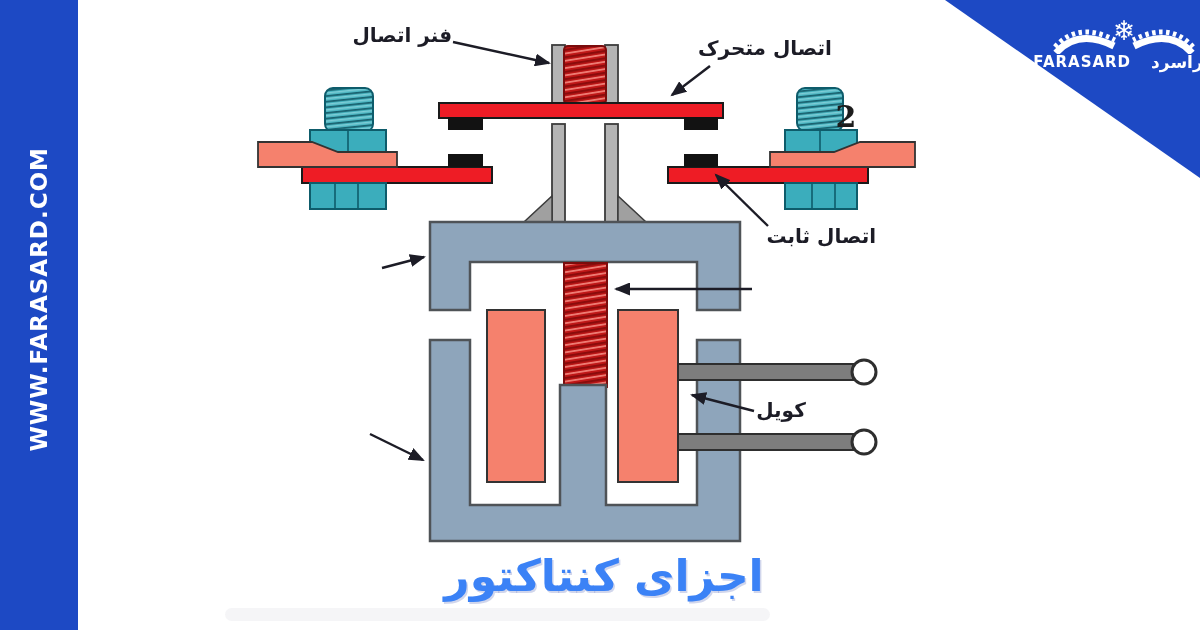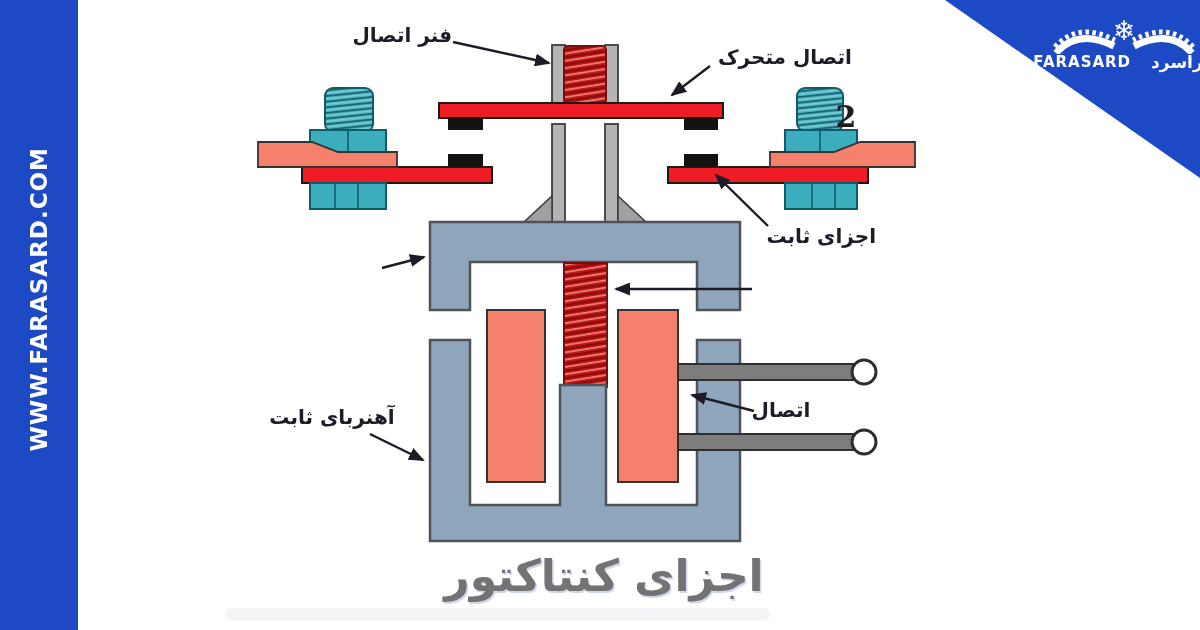--- a/index.html
+++ b/index.html
@@ -33,21 +33,21 @@
   .gusset{fill:#a0a0a0;stroke:#3c3c3c;stroke-width:1.5;}
   .springc{stroke:#7a0c0c;stroke-width:2;}
   .rod{fill:var(--rod-gray,#7d7d7d);stroke:#2e2e2e;stroke-width:2;}
   .term{fill:#ffffff;stroke:#2e2e2e;stroke-width:3;}
   .leader{stroke:var(--label-dark,#1c1c26);stroke-width:2.4;}
   .boltnum{fill:#1c1c1c;font-size:30px;font-weight:bold;font-family:"DejaVu Serif",serif;}
   
   .lbl{position:absolute;direction:rtl;white-space:nowrap;text-align:center;
        color:var(--label-dark,#1c1c26);font-size:20px;font-weight:bold;}
   .title{position:absolute;left:304px;top:550px;width:600px;text-align:center;direction:rtl;
-         color:#737373;font-size:44px;font-weight:bold;text-shadow:1.5px 1.5px 0 rgba(45,70,170,.22);}
+         color:#3b82f6;font-size:44px;font-weight:bold;text-shadow:1.5px 1.5px 0 rgba(45,70,170,.22);}
   .smudge{position:absolute;left:225px;top:608px;width:545px;height:13px;background:#ededf0;
           border-radius:7px;opacity:.55;}
 </style>
 </head>
 <body>
 
 <div class="canvas">
 
   <div class="sidebar">
     <div class="sidebar-text">WWW.FARASARD.COM</div>
@@ -140,21 +140,20 @@
       <line class="leader" x1="710" y1="66" x2="672" y2="95" marker-end="url(#arw)"></line>
       <line class="leader" x1="768" y1="226" x2="716" y2="175" marker-end="url(#arw)"></line>
       <line class="leader" x1="382" y1="268" x2="424" y2="257" marker-end="url(#arw)"></line>
       <line class="leader" x1="752" y1="289" x2="616" y2="289" marker-end="url(#arw)"></line>
       <line class="leader" x1="370" y1="434" x2="423" y2="460" marker-end="url(#arw)"></line>
       <line class="leader" x1="754" y1="411" x2="692" y2="395" marker-end="url(#arw)"></line>
     </g>
   </svg>
 
   <div class="lbl" style="left:354px;top:23px;width:98px;">فنر اتصال</div>
-  <div class="lbl" style="left:716px;top:36px;width:138px;margin-top:9px;">اتصال متحرک</div>
-  <div class="lbl" style="left:770px;top:224px;width:106px;">اجزای ثابت</div>
-  <div class="lbl" style="left:268px;top:405px;width:128px;">آهنربای ثابت</div>
-  <div class="lbl" style="left:746px;top:398px;width:70px;">اتصال</div>
+  <div class="lbl" style="left:696px;top:36px;width:138px;">اتصال متحرک</div>
+  <div class="lbl" style="left:770px;top:224px;width:106px;">اتصال ثابت</div>
+  <div class="lbl" style="left:746px;top:398px;width:70px;">کویل</div>
 
   <div class="smudge"></div>
   <div class="title">اجزای کنتاکتور</div>
 
 </div>
 
 </body></html>

